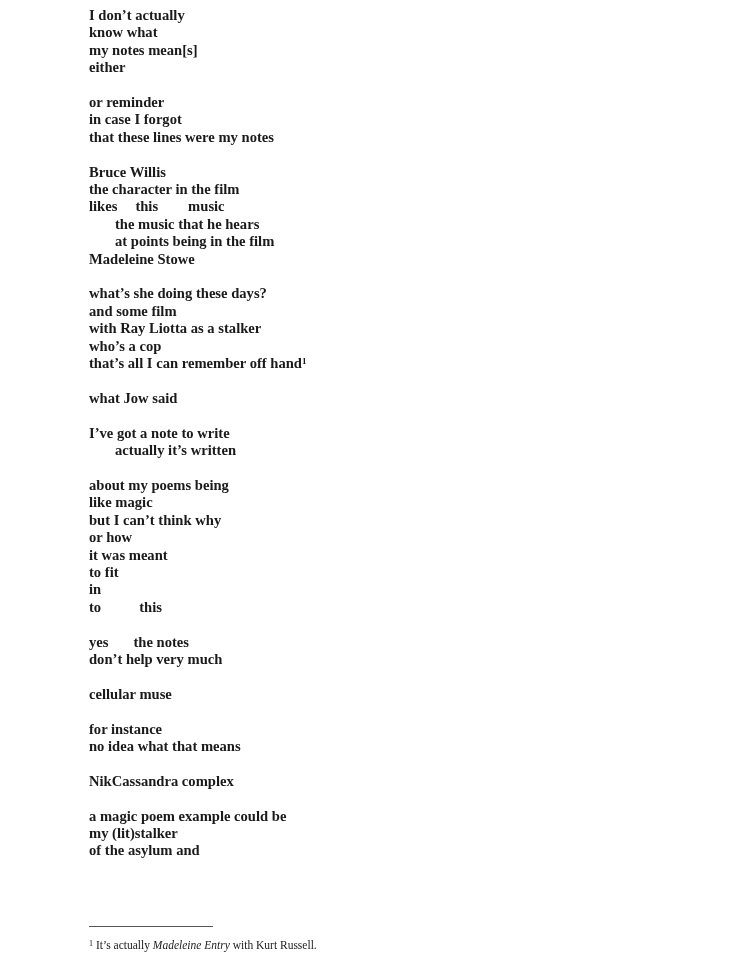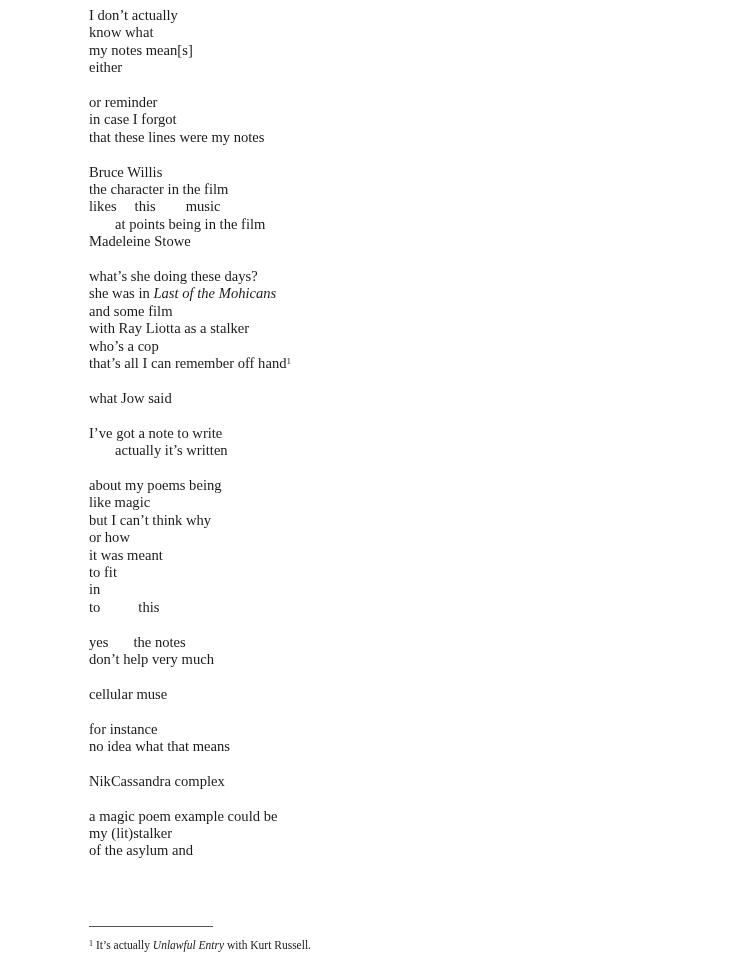--- a/index.html
+++ b/index.html
@@ -1,20 +1,20 @@
 <!DOCTYPE html>
 <html><head>
 <meta charset="utf-8">
 <style>
   html, body { margin: 0; padding: 0; background: #ffffff; }
   body { width: 736px; height: 969px; position: relative; overflow: hidden;
          font-family: "Liberation Serif", "DejaVu Serif", serif; color: #1a1a1a; }
   .page { position: absolute; left: 89px; top: 7px; }
   .stanza { margin: 0 0 17.4px 0; }
-  .line { display: block; font-size: 14.6px; line-height: 17.4px; white-space: pre; }
+  .line { display: block; font-size: 14.6px; line-height: 17.4px; white-space: pre; font-weight: bold; }
   .line.indent { padding-left: 26px; }
   .gap { display: inline-block; }
   .gap.w1 { width: 18px; }
   .gap.w2 { width: 30px; }
   .gap.w3 { width: 38px; }
   .gap.w4 { width: 25px; }
   .fnref { font-size: 9px; vertical-align: 4px; line-height: 0; }
   .footnote-rule { position: absolute; left: 89px; top: 926px; width: 124px; height: 0;
                    border-top: 1px solid #555; }
   .footnote { position: absolute; left: 89px; top: 937px; font-size: 11.5px; line-height: 14px;
@@ -37,27 +37,27 @@
   <div class="stanza">
     <span class="line">or reminder</span>
     <span class="line">in case I forgot</span>
     <span class="line">that these lines were my notes</span>
   </div>
 
   <div class="stanza">
     <span class="line">Bruce Willis</span>
     <span class="line">the character in the film</span>
     <span class="line"><span>likes</span><span class="gap w1"></span><span>this</span><span class="gap w2"></span><span>music</span></span>
+    <span class="line indent">the music that he hears</span>
     <span class="line indent">at points being in the film</span>
     <span class="line">Madeleine Stowe</span>
   </div>
 
   <div class="stanza">
     <span class="line">what’s she doing these days?</span>
-    <span class="line"><span>she was in </span><em>Last of the Mohicans</em></span>
     <span class="line">and some film</span>
     <span class="line">with Ray Liotta as a stalker</span>
     <span class="line">who’s a cop</span>
     <span class="line"><span>that’s all I can remember off hand</span><span class="fnref">1</span></span>
   </div>
 
   <div class="stanza">
     <span class="line">what Jow said</span>
   </div>
 
@@ -96,13 +96,13 @@
   </div>
 
   <div class="stanza">
     <span class="line">a magic poem example could be</span>
     <span class="line">my (lit)stalker</span>
     <span class="line">of the asylum and</span>
   </div>
 </div>
 
 <div class="footnote-rule"></div>
-<div class="footnote"><span class="fnnum">1</span><span>It’s actually </span><em>Unlawful Entry</em><span> with Kurt Russell.</span></div>
+<div class="footnote"><span class="fnnum">1</span><span>It’s actually </span><em>Madeleine Entry</em><span> with Kurt Russell.</span></div>
 
 </body></html>

